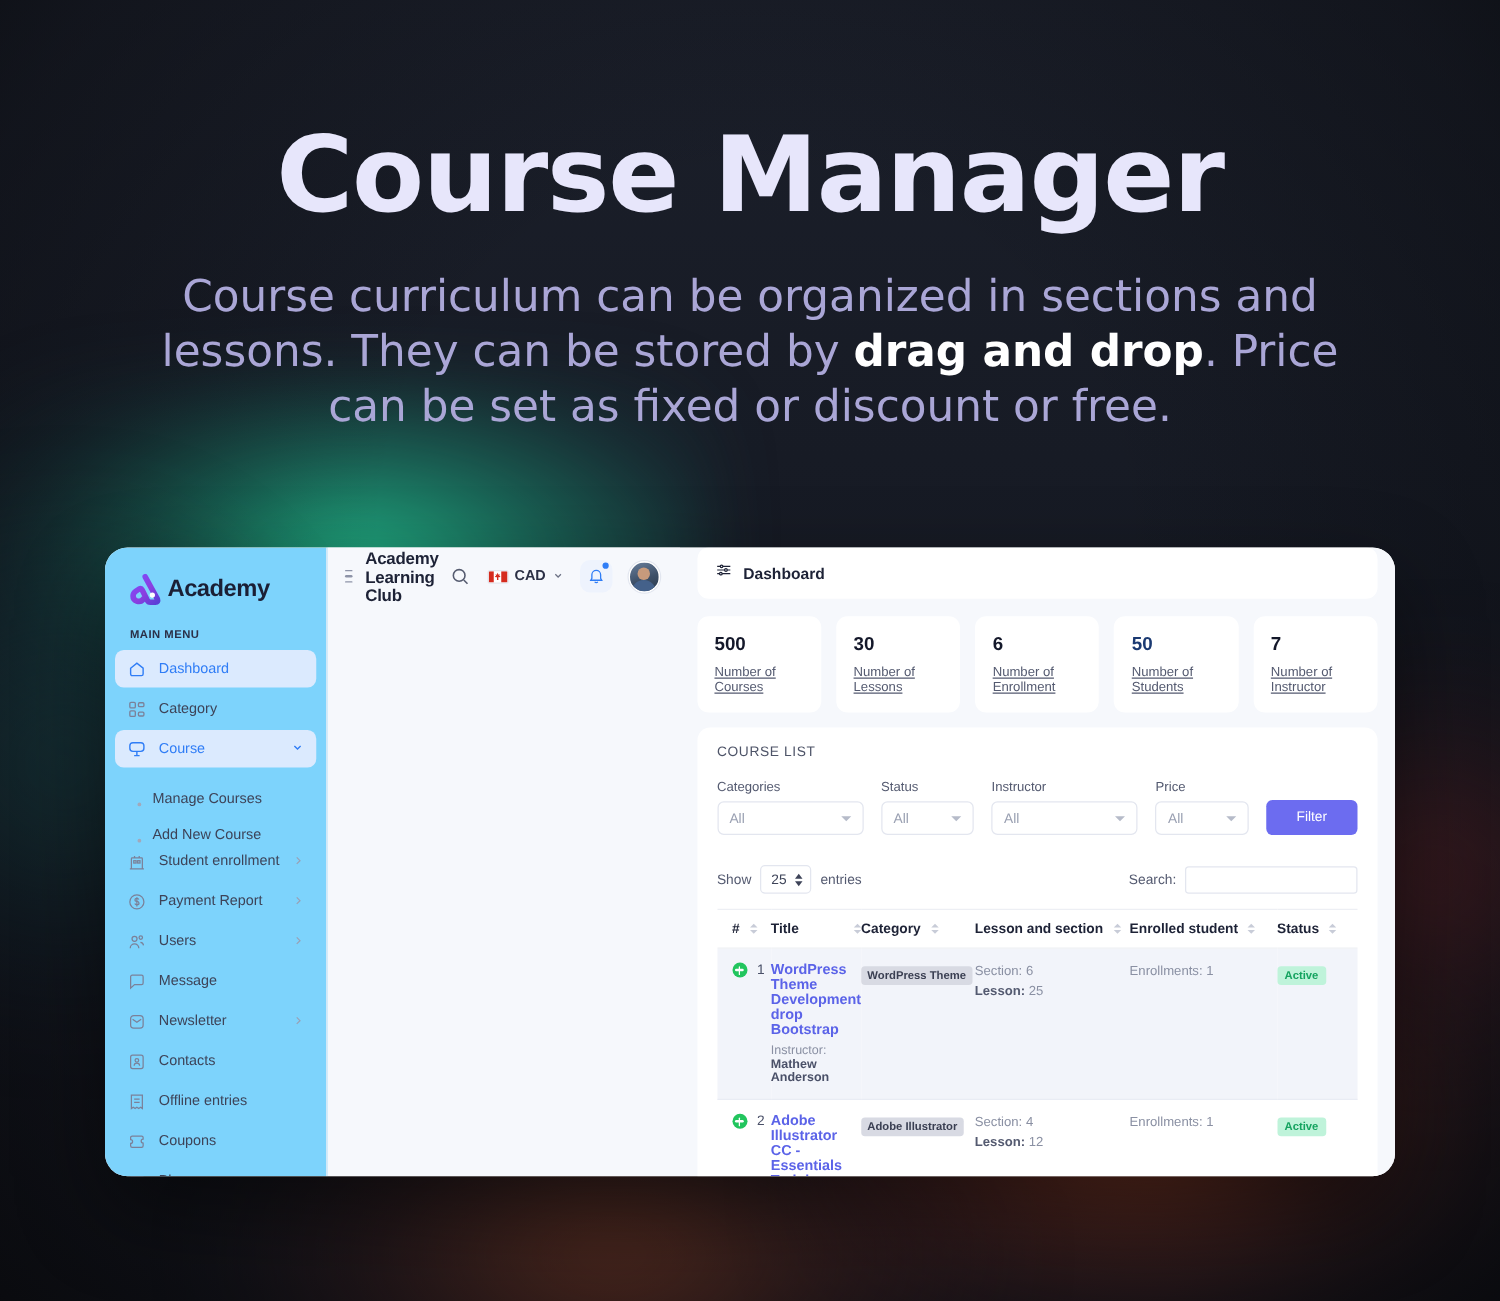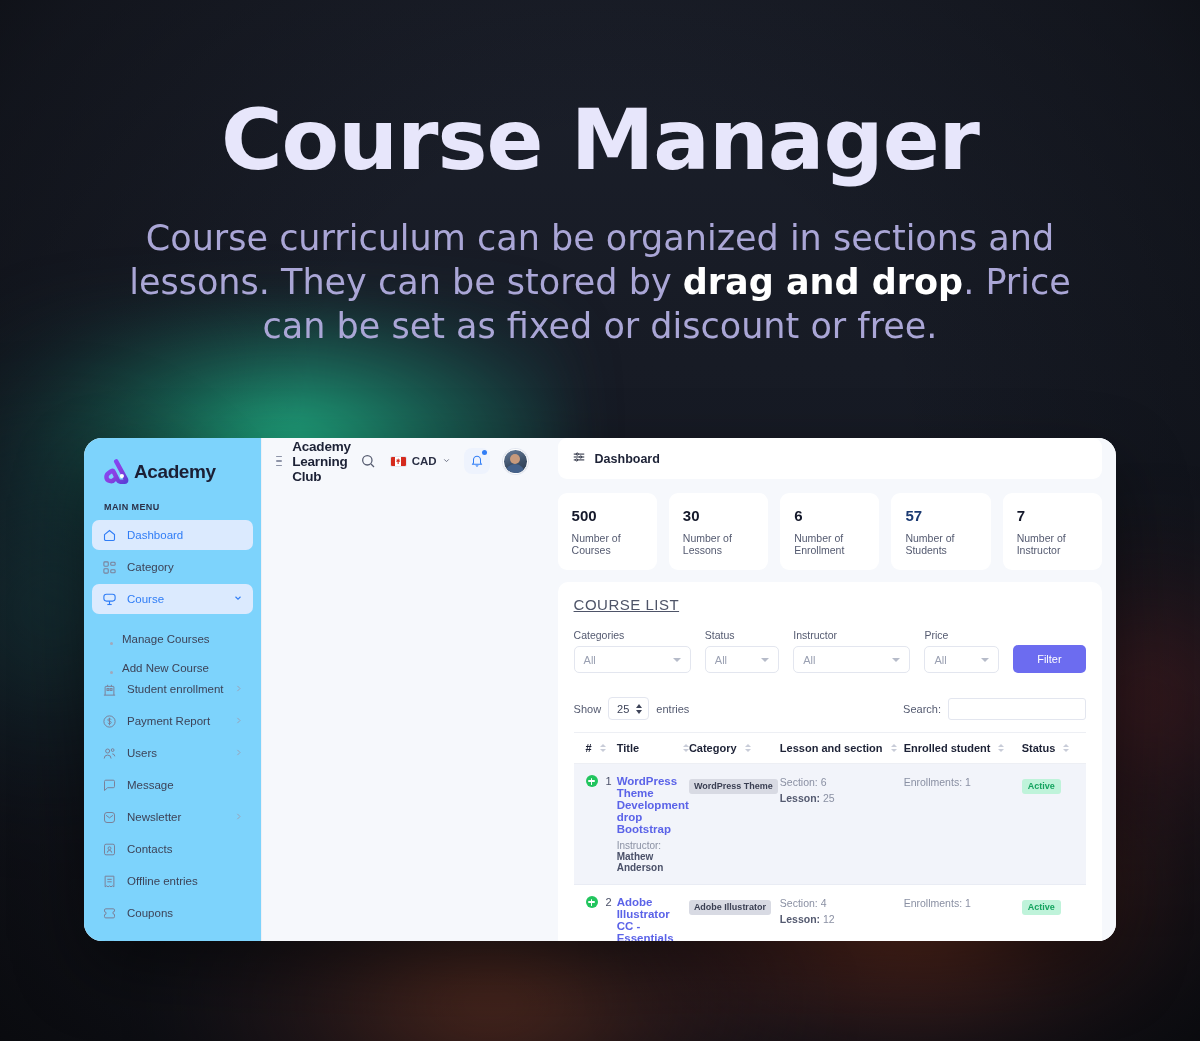--- a/index.html
+++ b/index.html
@@ -327,35 +327,35 @@
     font-size: 15px;
     font-weight: 700;
     color: #14182a;
     line-height: 1.2;
   }
   .stat-num.alt { color: #1b3a72; }
   .stat-label {
     margin-top: 7px;
     font-size: 10.5px;
     color: #545a70;
+    text-decoration: underline;
   }
 
   .panel {
     background: #ffffff;
     border-radius: 10px;
     margin-top: 12px;
     padding: 14px 16px 0 16px;
     min-height: 300px;
   }
   .panel-title {
-    font-size: 15px;
+    font-size: 11px;
     letter-spacing: 0.5px;
     color: #4e5468;
     font-weight: 400;
-    text-decoration: underline;
   }
 
   .filters {
     display: flex;
     align-items: flex-end;
     gap: 14px;
     margin-top: 16px;
   }
   .filter-group { display: flex; flex-direction: column; gap: 5px; }
   .fg-cat { width: 186px; }
@@ -803,21 +803,21 @@
         </div>
         <div class="stat-card">
           <div class="stat-num">30</div>
           <div class="stat-label">Number of Lessons</div>
         </div>
         <div class="stat-card">
           <div class="stat-num">6</div>
           <div class="stat-label">Number of Enrollment</div>
         </div>
         <div class="stat-card">
-          <div class="stat-num alt">57</div>
+          <div class="stat-num alt">50</div>
           <div class="stat-label">Number of Students</div>
         </div>
         <div class="stat-card">
           <div class="stat-num">7</div>
           <div class="stat-label">Number of Instructor</div>
         </div>
       </div>
 
       <div class="panel">
         <div class="panel-title">COURSE LIST</div>

